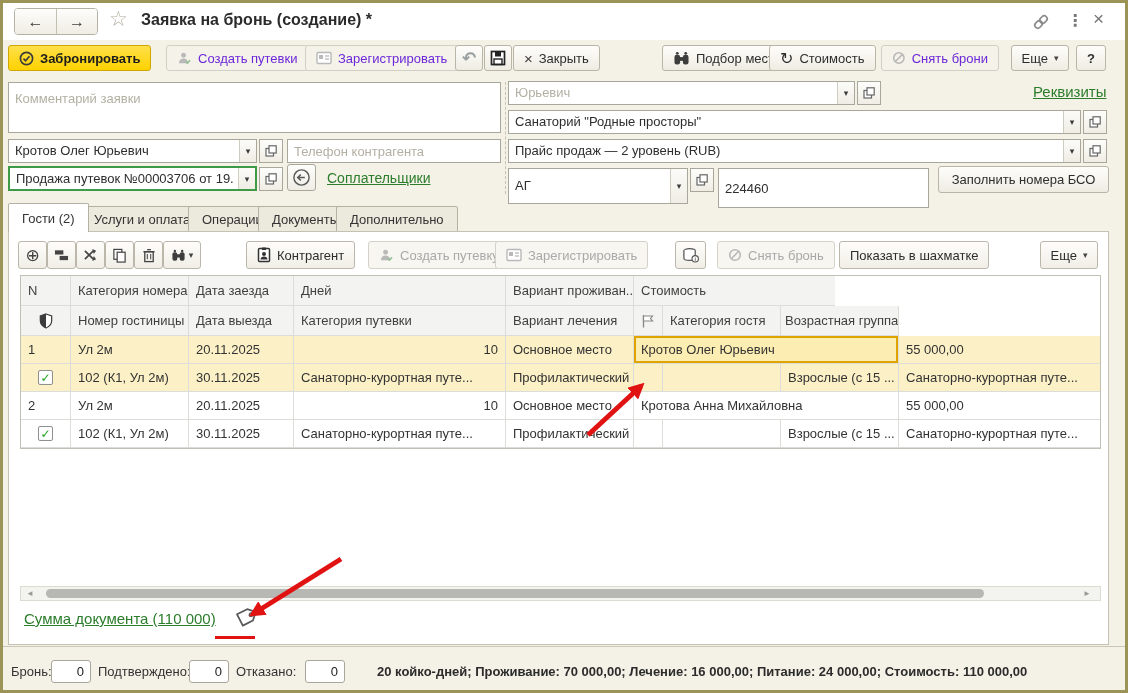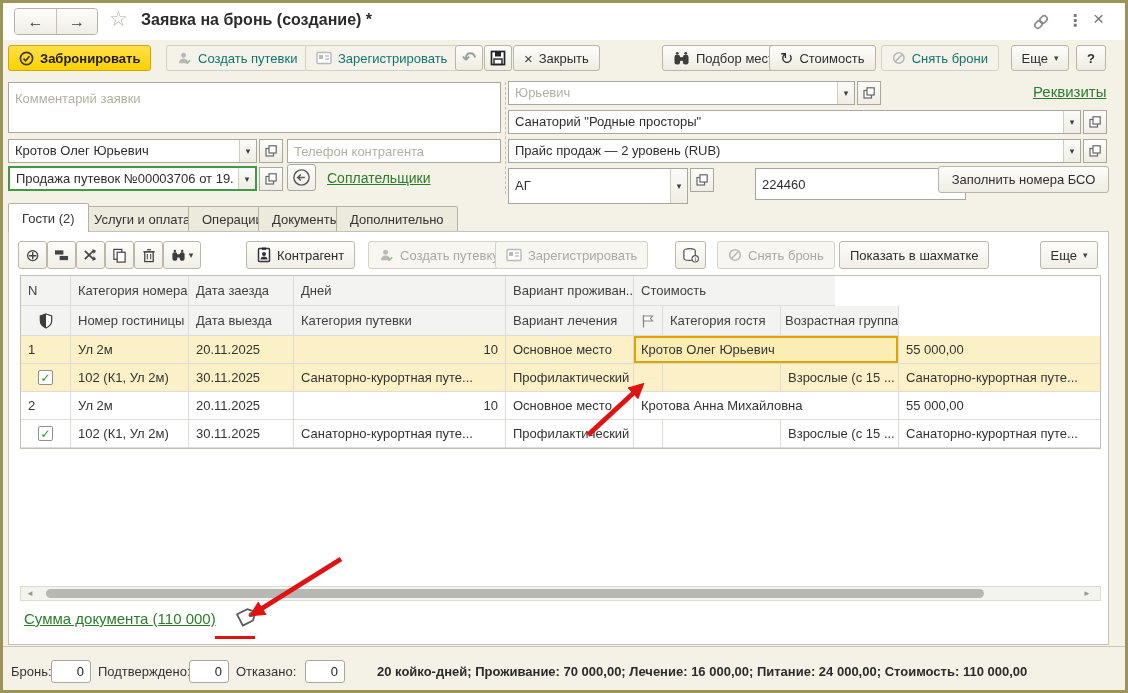--- a/index.html
+++ b/index.html
@@ -14,21 +14,21 @@
   .navgroup { position:absolute; left:11px; top:5px; display:flex; border:1px solid #b5b2a4; border-radius:4px; overflow:hidden; background:#fafaf7; }
   .navbtn { width:41px; height:25px; display:flex; align-items:center; justify-content:center; font-size:16px; color:#3c3c3c; background:linear-gradient(#fdfdfb,#efede4); }
   .navbtn + .navbtn { border-left:1px solid #c4c1b4; }
   .star { position:absolute; left:106px; top:4px; font-size:21px; color:#b1ae9f; }
   .wintitle { position:absolute; left:138px; top:8px; font-size:16px; font-weight:bold; color:#2b2b2b; }
   .tb-ico { position:absolute; top:8px; color:#777; }
   
   .btn { position:absolute; top:42px; height:26px; display:inline-flex; align-items:center; gap:6px;
          padding:0 10px; background:linear-gradient(#fefdfb,#eeece2); border:1px solid #b9b6a8;
          border-radius:3px; font-size:13px; color:#2e2e2e; white-space:nowrap; }
-  .btn.disabled { color:#0f766e; background:#f4f2e9; border-color:#d2d0c5; }
+  .btn.disabled { color:#6d28d9; background:#f4f2e9; border-color:#d2d0c5; }
   .btn.primary { background:linear-gradient(#ffe04a,#ffd200); border-color:#d0a702; font-weight:bold; color:#1c1c1c; }
   .btn.iconbtn { padding:0; width:28px; justify-content:center; }
   .dd-caret { font-size:9px; color:#444; }
   
   .field, .combo { position:absolute; background:#fff; border:1px solid #a9a79b; display:flex; align-items:center; }
   .combo .val, .field input, .field textarea {
     flex:1; border:none; outline:none; font-family:inherit; font-size:13px; color:#2e2e2e;
     padding:8px 6px; background:transparent; white-space:nowrap; overflow:hidden; width:100%;
   }
   .combo .val { line-height:20px; }
@@ -265,21 +265,21 @@
   <div class="combo" style="left:505px; top:165px; width:180px; height:36px;">
     <div class="val">АГ</div>
     <div class="dd">▾</div>
   </div>
   <div class="openbtn" style="left:687px; top:165px;">
     <svg class="icon" width="12" height="12" viewBox="0 0 12 12">
       <rect x="1" y="3.5" width="7.5" height="7.5" fill="#fff" stroke="#666" stroke-width="1.2"></rect>
       <rect x="4" y="0.8" width="7.2" height="7.2" fill="#fff" stroke="#666" stroke-width="1.2"></rect>
     </svg>
   </div>
-  <div class="field" style="left:715px; top:165px; width:211px; height:32px;margin-left:37px;">
+  <div class="field" style="left:715px; top:165px; width:211px; height:40px;">
     <input value="224460" style="">
   </div>
   <div class="btn" style="left:935px; top:163px; width:171px; height:27px; justify-content:center;">
     <span>Заполнить номера БСО</span>
   </div>
 
   <div class="tab active" style="left:5px;">
       <span>Гости (2)</span>
     </div>
   <div class="tab" style="left:77px;">

